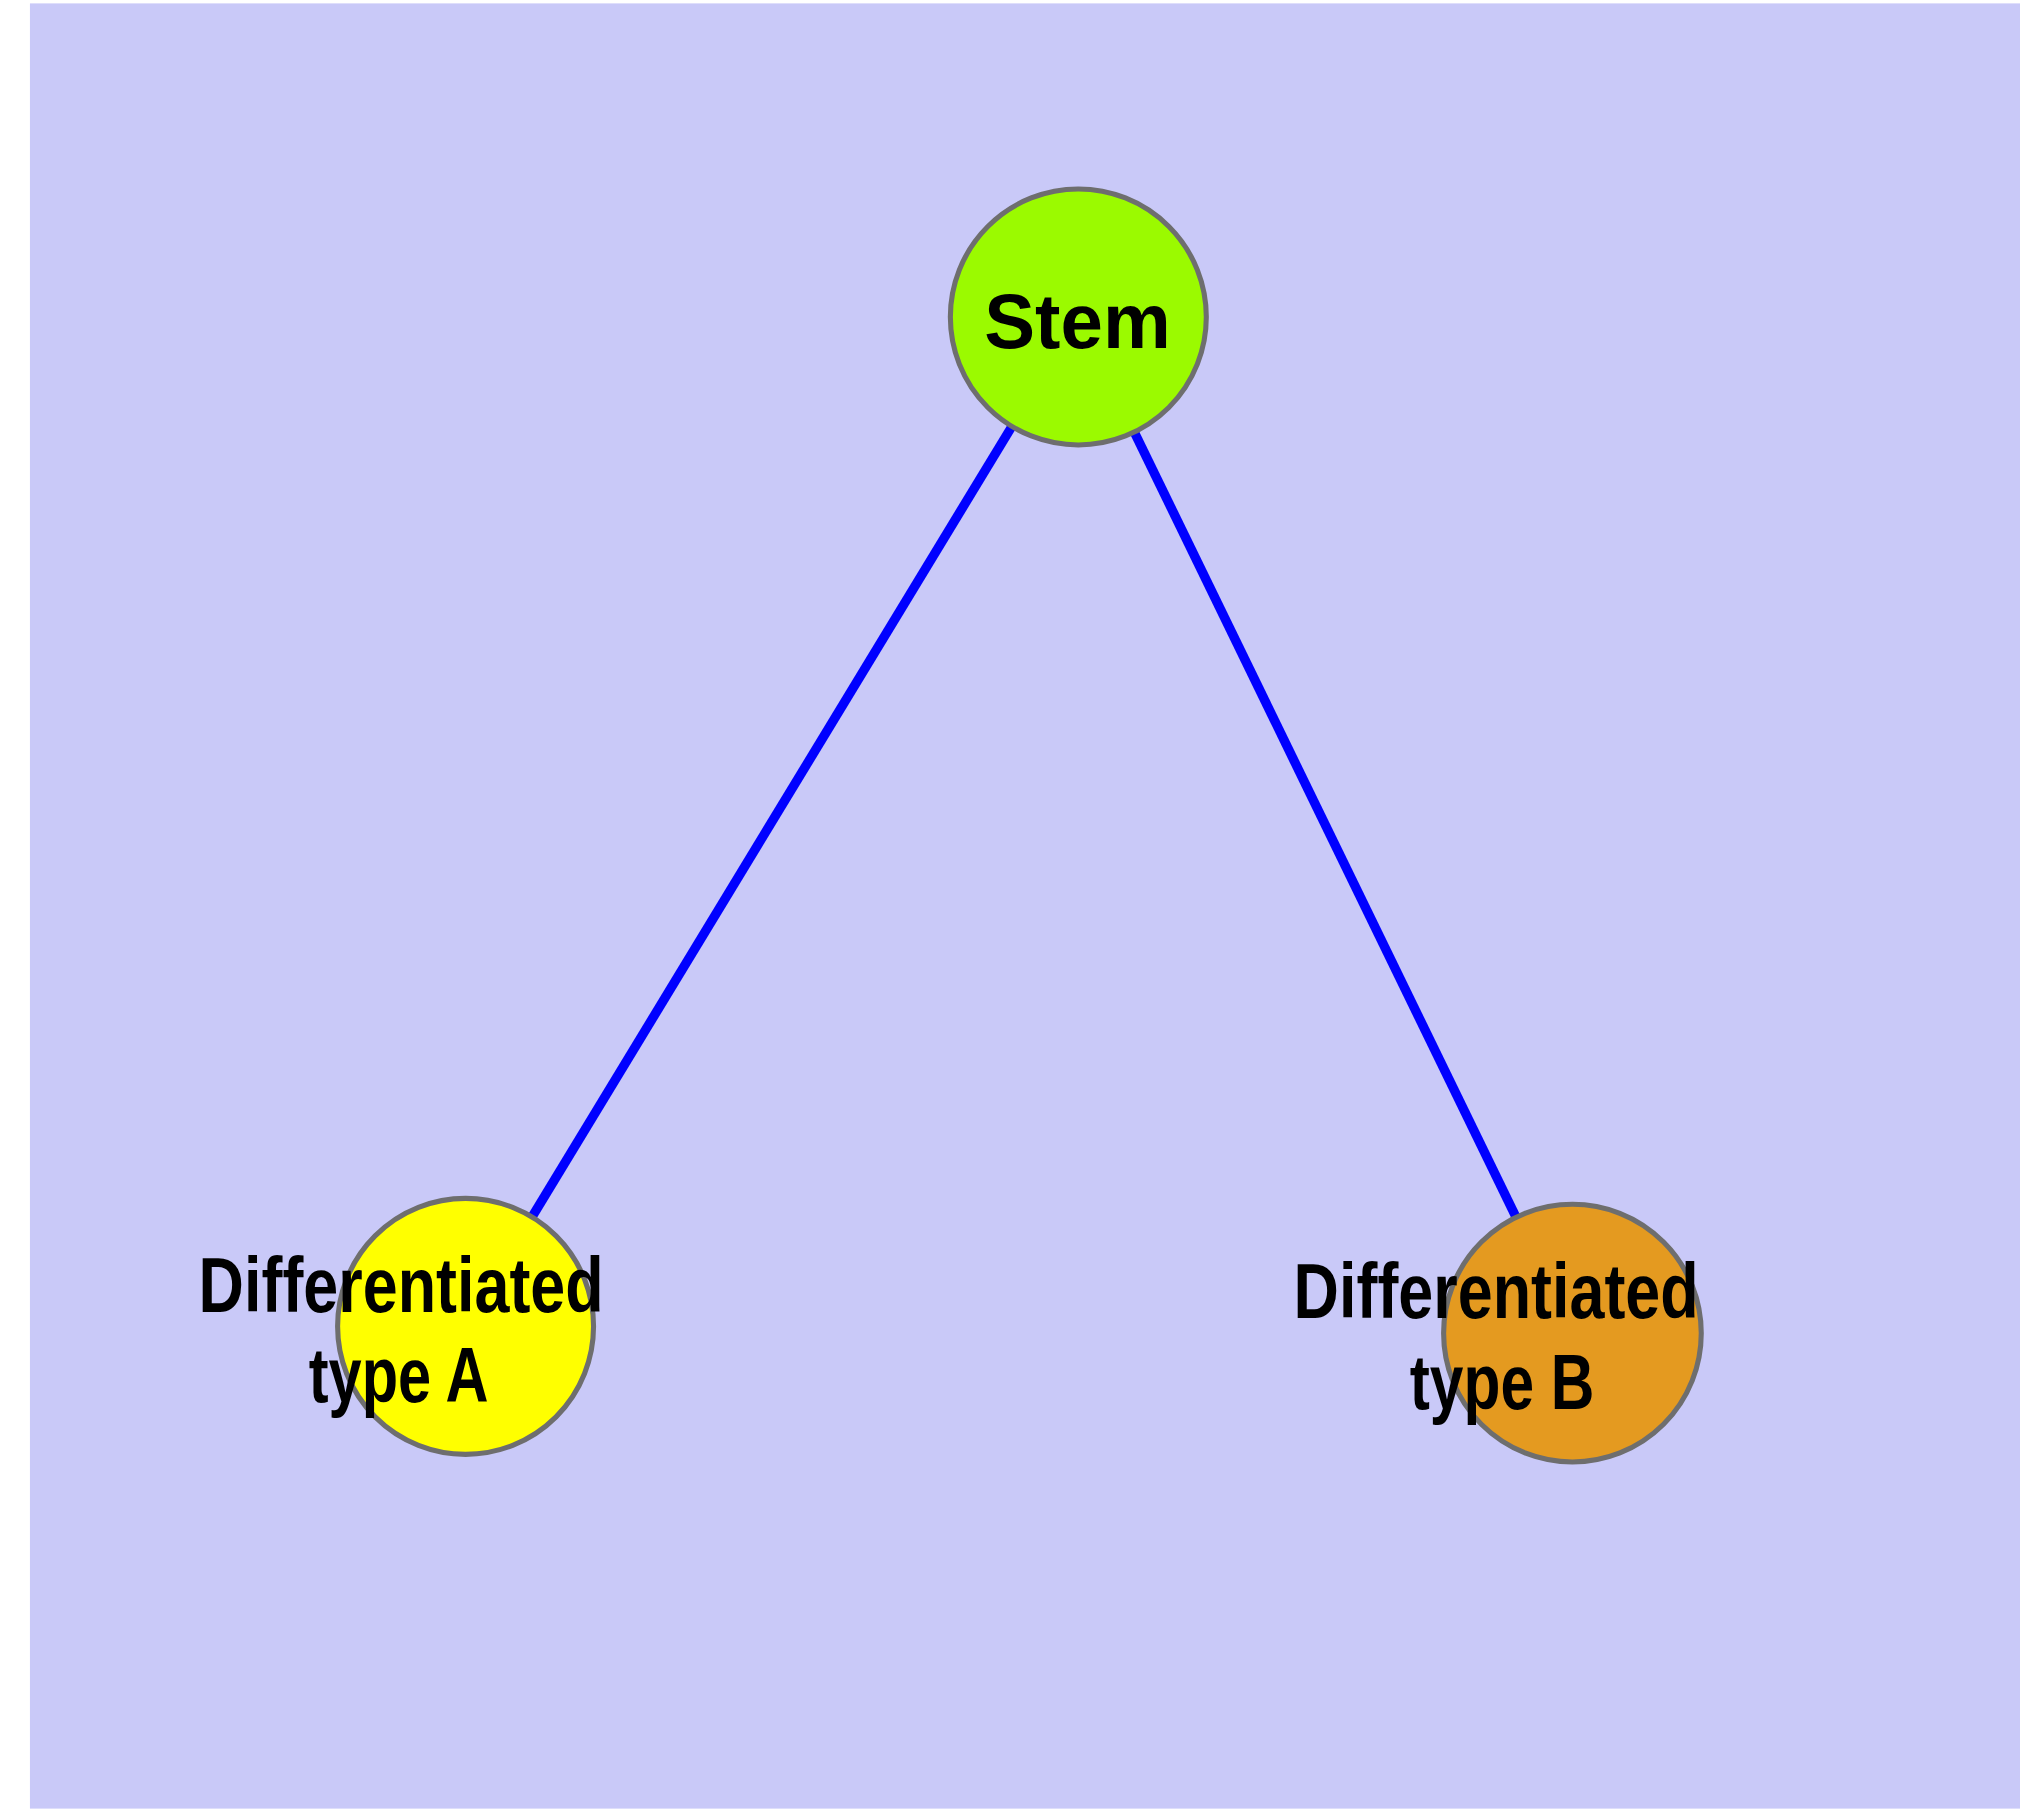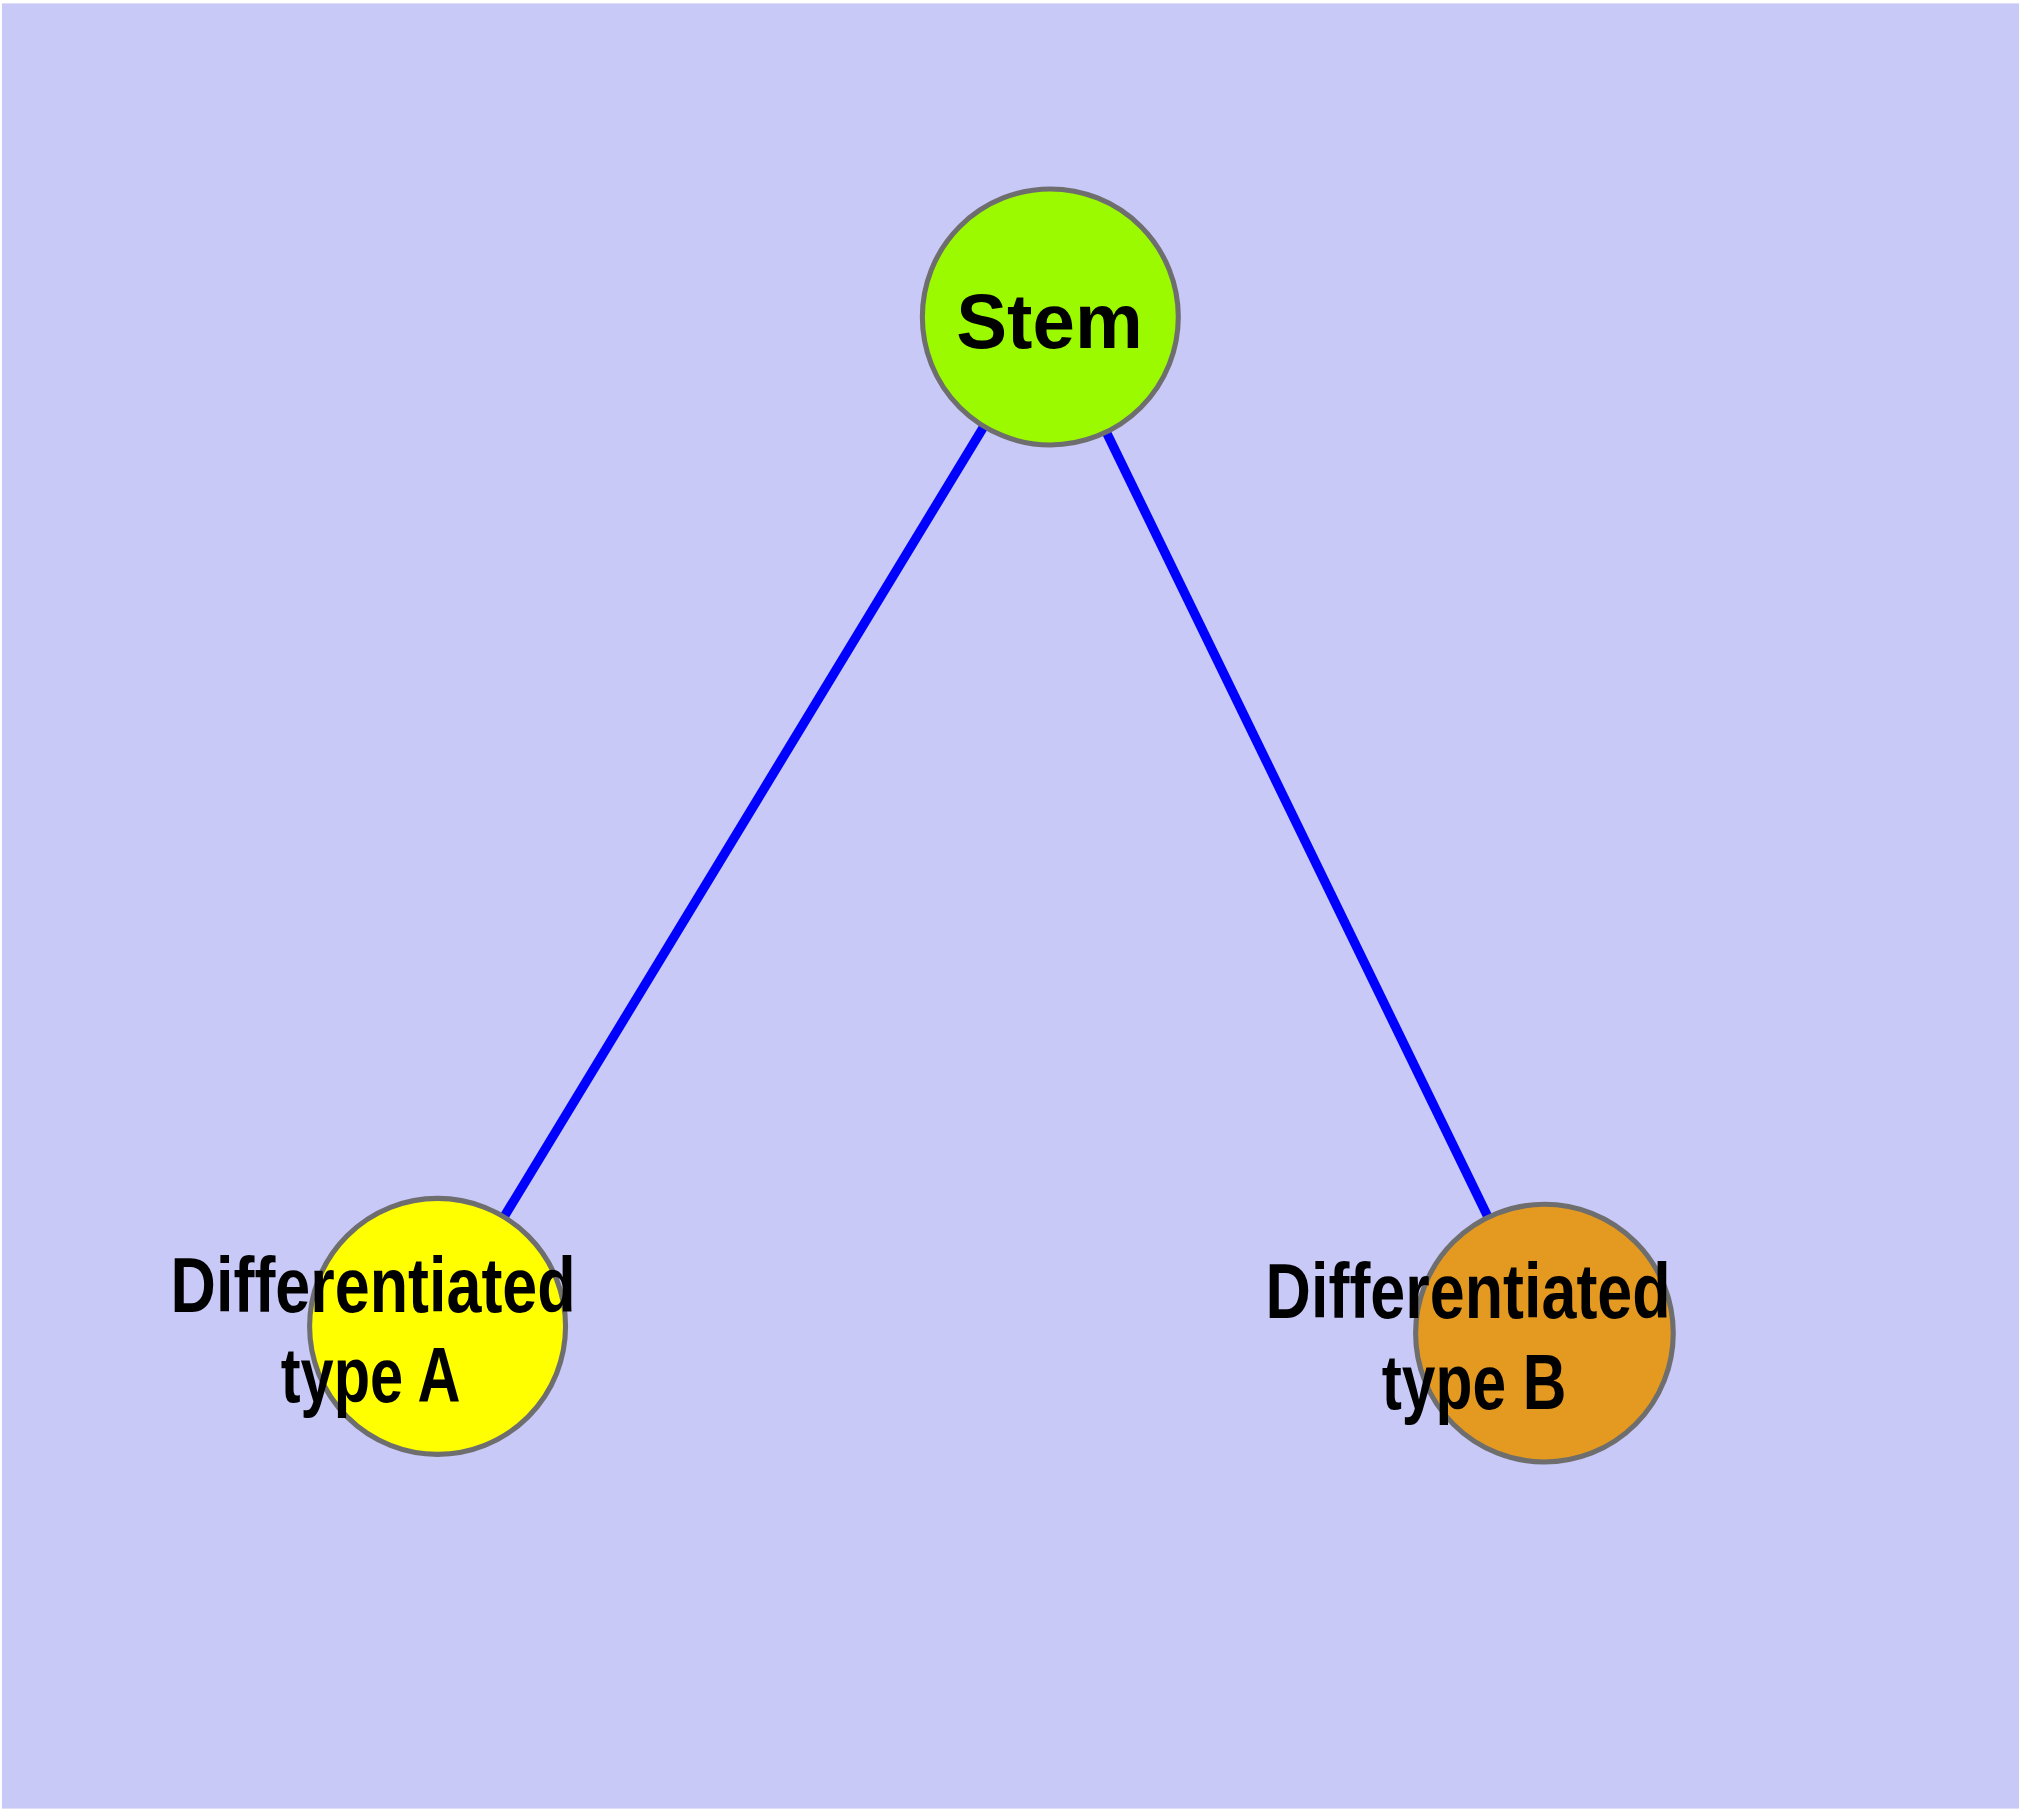--- a/index.html
+++ b/index.html
@@ -8,20 +8,21 @@
     width: 2021px;
     height: 1812px;
     background: #FFFFFF;
     overflow: hidden;
     font-family: "Liberation Sans", sans-serif;
   }
   #stage {
     position: relative;
     width: 1854px;
     height: 1812px;
+    padding-left: 28px;
   }
   svg { display: block; }
   svg text {
     font-family: "Liberation Sans", "DejaVu Sans", sans-serif;
     font-weight: bold;
   }
 </style>
 </head>
 <body>
 

